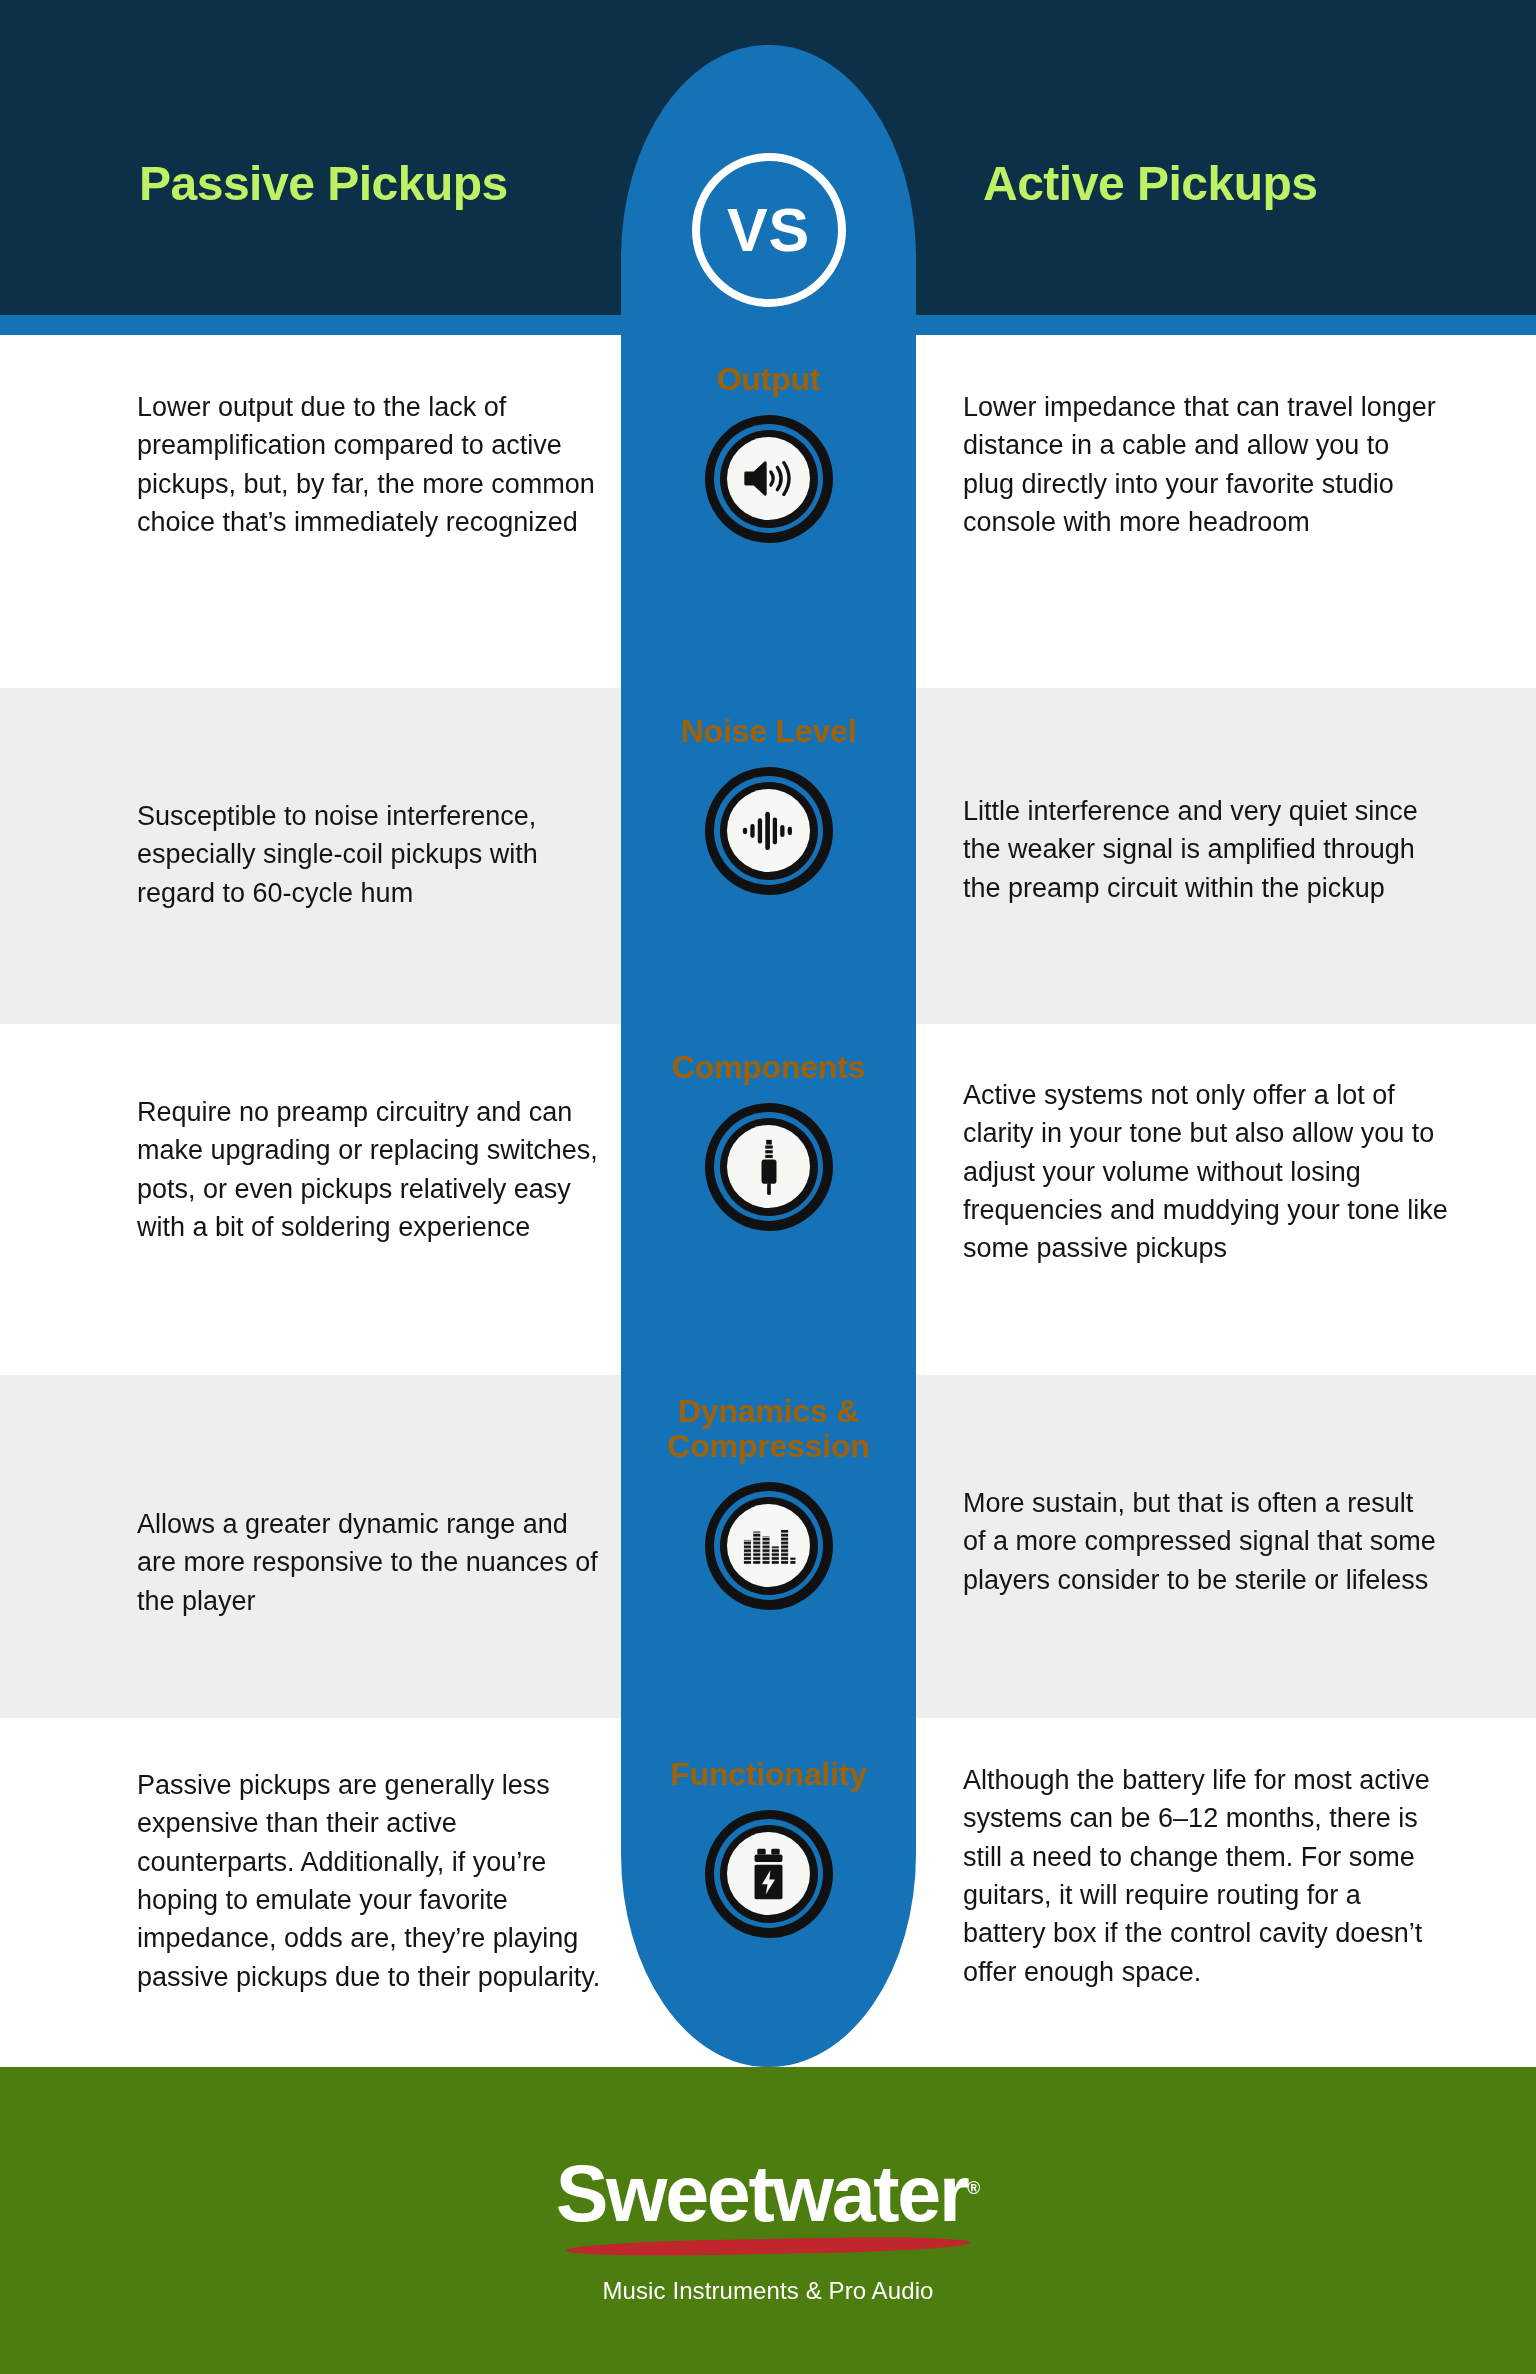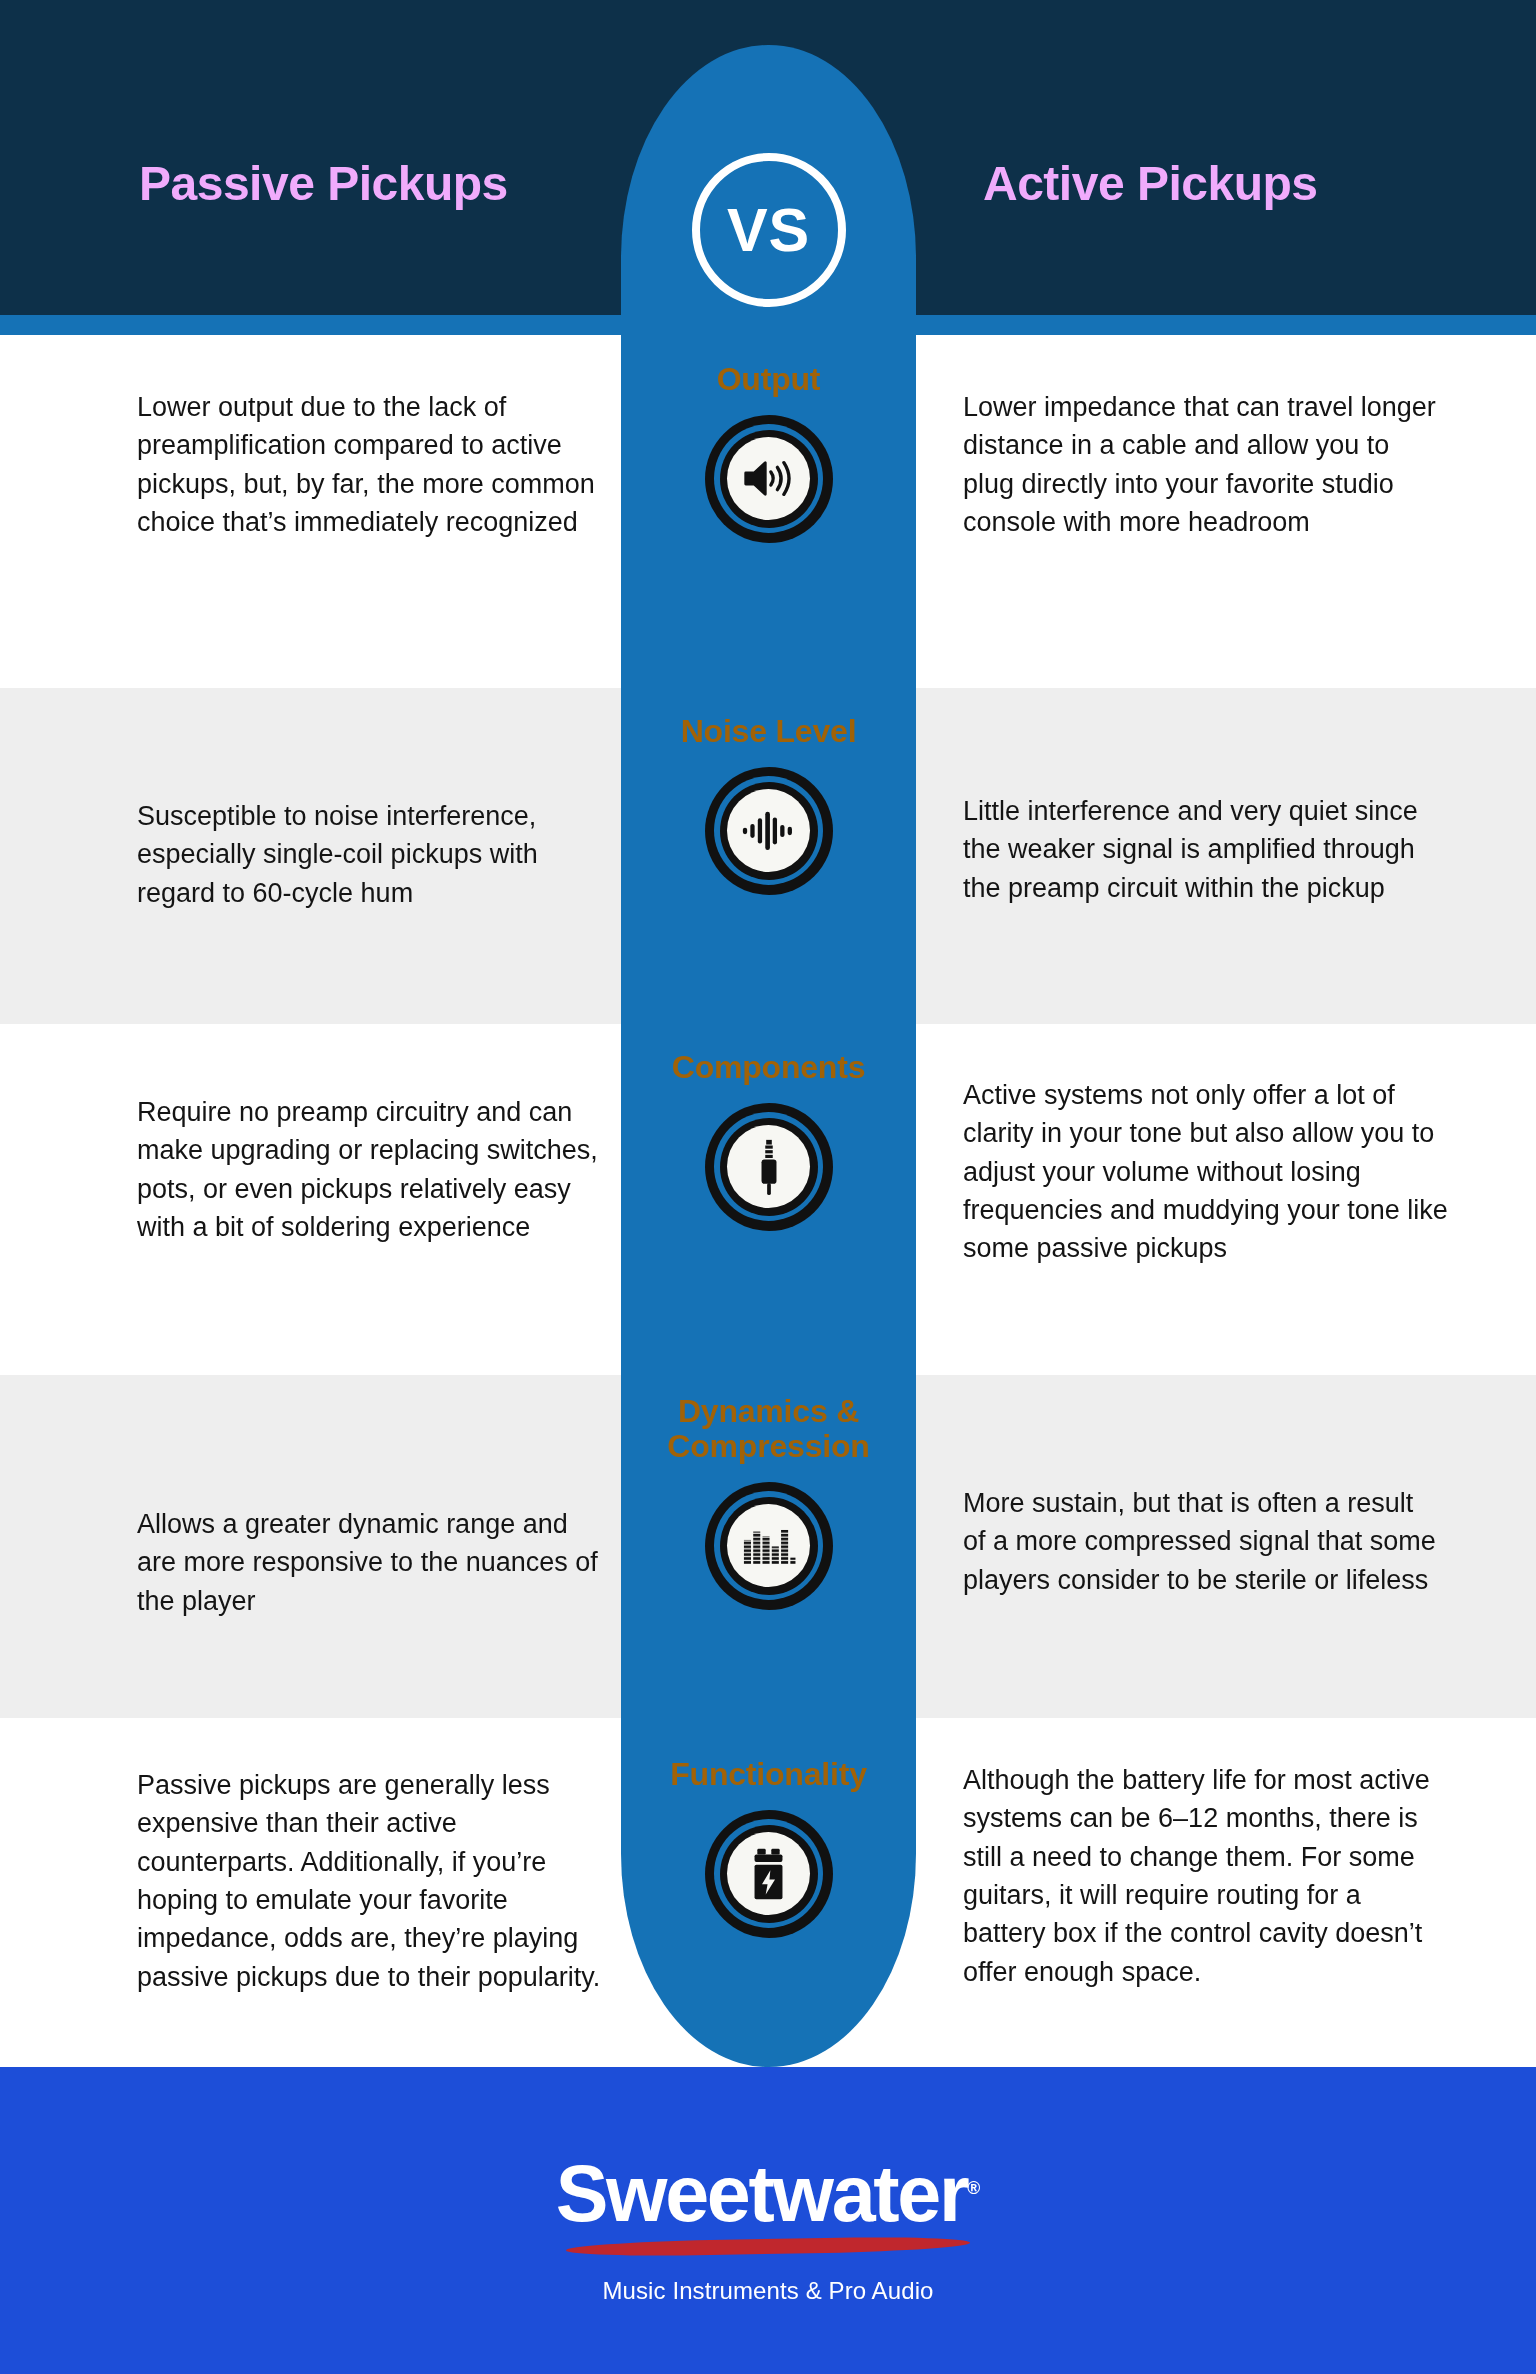--- a/index.html
+++ b/index.html
@@ -32,21 +32,21 @@
     left: 0; top: 315px;
     width: 1536px;
     height: 20.4px;
     background: #1572b6;
   }
   .header-title {
     position: absolute;
     top: 156px;
     font-size: 48px;
     font-weight: bold;
-    color: #f0abfc;
+    color: #bef264;
     letter-spacing: -0.5px;
     white-space: nowrap;
   }
   .header-title.left  { left: 139px; }
   .header-title.right { left: 983px; }
 
   
   .center-pill {
     position: absolute;
     left: 621px;
@@ -159,21 +159,21 @@
   }
   .icon-disc-face svg { display: block; }
 
   
   .footer {
     position: absolute;
     left: 0;
     top: 2067px;
     width: 1536px;
     height: 308px;
-    background: #1d4ed8;
+    background: #4d7c0f;
     z-index: 8;
     display: flex;
     flex-direction: column;
     align-items: center;
     justify-content: center;
   }
   .logo-wrap {
     position: relative;
     text-align: center;
     margin-top: 16.7px;

